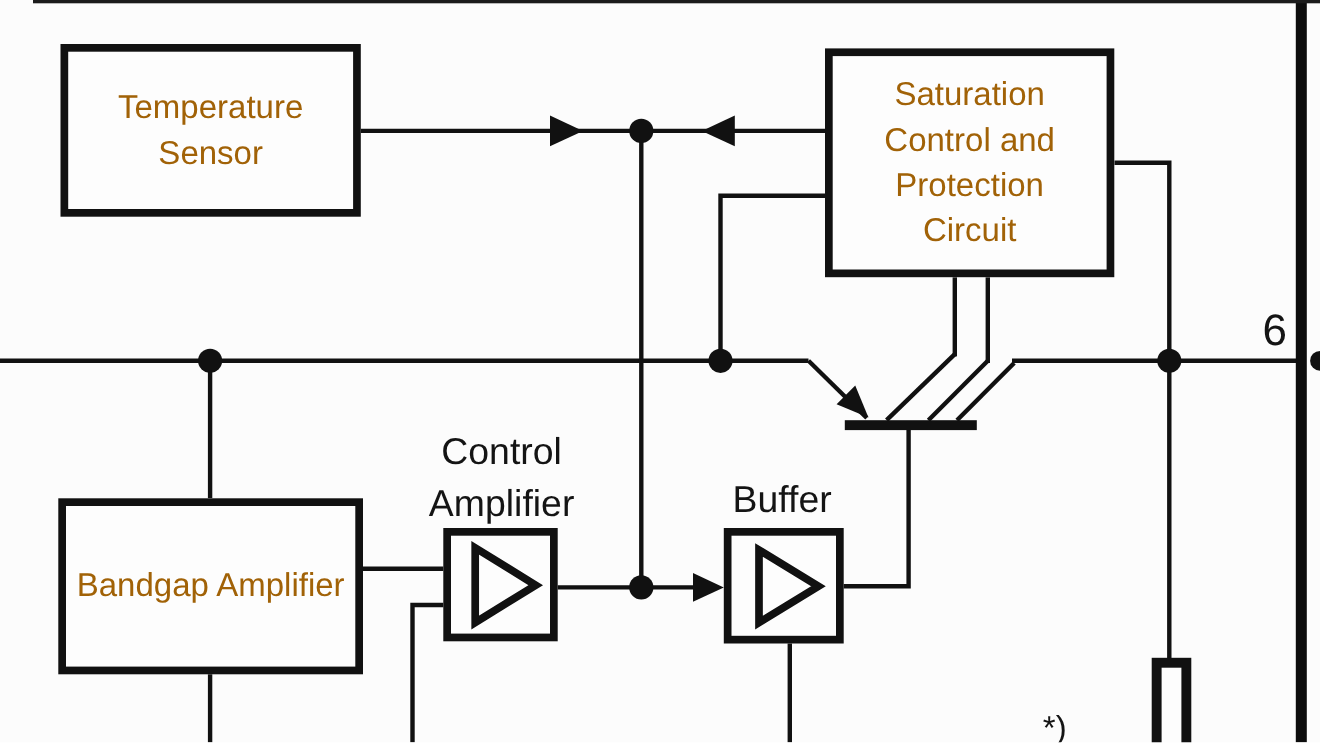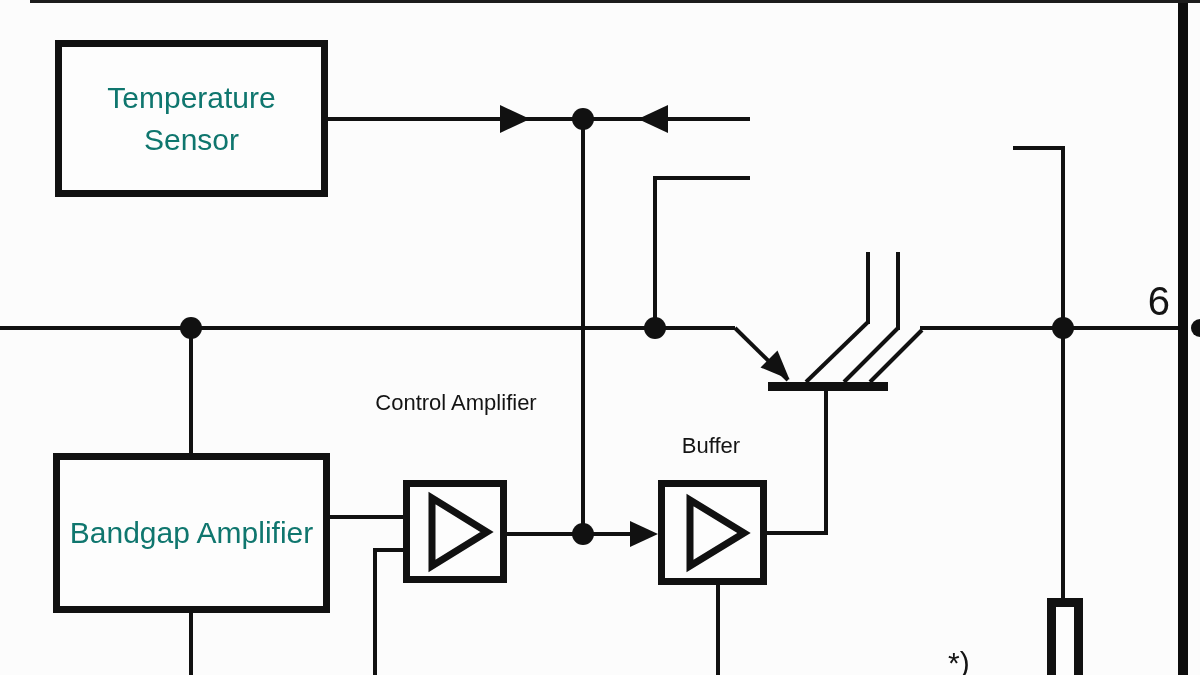--- a/index.html
+++ b/index.html
@@ -6,28 +6,28 @@
   .canvas{
     position:relative;width:1200px;height:675px;overflow:hidden;
     background:#fcfcfc;
     font-family:"Liberation Sans","DejaVu Sans",sans-serif;
     color:#111111;
   }
   .wires{position:absolute;left:0;top:0;width:1200px;height:675px;}
   .block{
     position:absolute;border:7px solid #111;background:#fdfdfd;
     display:flex;align-items:center;justify-content:center;text-align:center;
-    font-size:30px;line-height:1.38;color:#0f766e;
+    font-size:30px;line-height:1.38;color:#a16207;
   }
   .block-temperature{left:55px;top:40px;width:259px;height:143px;}
   .block-saturation{left:750px;top:44px;width:249px;height:194px;}
   .block-saturation .lbl{max-width:220px;}
   .block-bandgap{left:53px;top:453px;width:263px;height:146px;}
   .floating-label{
-    position:absolute;text-align:center;font-size:22px;line-height:1.38;color:#141414;
+    position:absolute;text-align:center;font-size:34px;line-height:1.38;color:#141414;
   }
   .label-control-amp{left:368px;top:388px;width:176px;}
   .label-buffer{left:640px;top:431px;width:142px;}
   .label-pin6{left:1108px;top:274px;width:62px;text-align:right;font-size:40px;}
   .label-footnote{left:948px;top:642px;width:70px;font-size:30px;text-align:left;}
   .topline{position:absolute;left:30px;top:0;width:1170px;height:3px;background:#1c1c1c;}
 </style>
 </head>
 <body>
 
@@ -100,20 +100,23 @@
     <rect x="1178" y="0" width="10" height="675" fill="#0d0d0d"></rect>
     <circle cx="1200" cy="328" r="9" fill="#111"></circle>
   </svg>
 
   <div class="topline"></div>
 
   <div class="block block-temperature">
     <div class="lbl">Temperature Sensor</div>
   </div>
 
+  <div class="block block-saturation">
+    <div class="lbl">Saturation Control and Protection Circuit</div>
+  </div>
 
   <div class="block block-bandgap">
     <div class="lbl">Bandgap Amplifier</div>
   </div>
 
   <div class="floating-label label-control-amp">Control Amplifier</div>
 
   <div class="floating-label label-buffer">Buffer</div>
 
   <div class="floating-label label-pin6">6</div>

